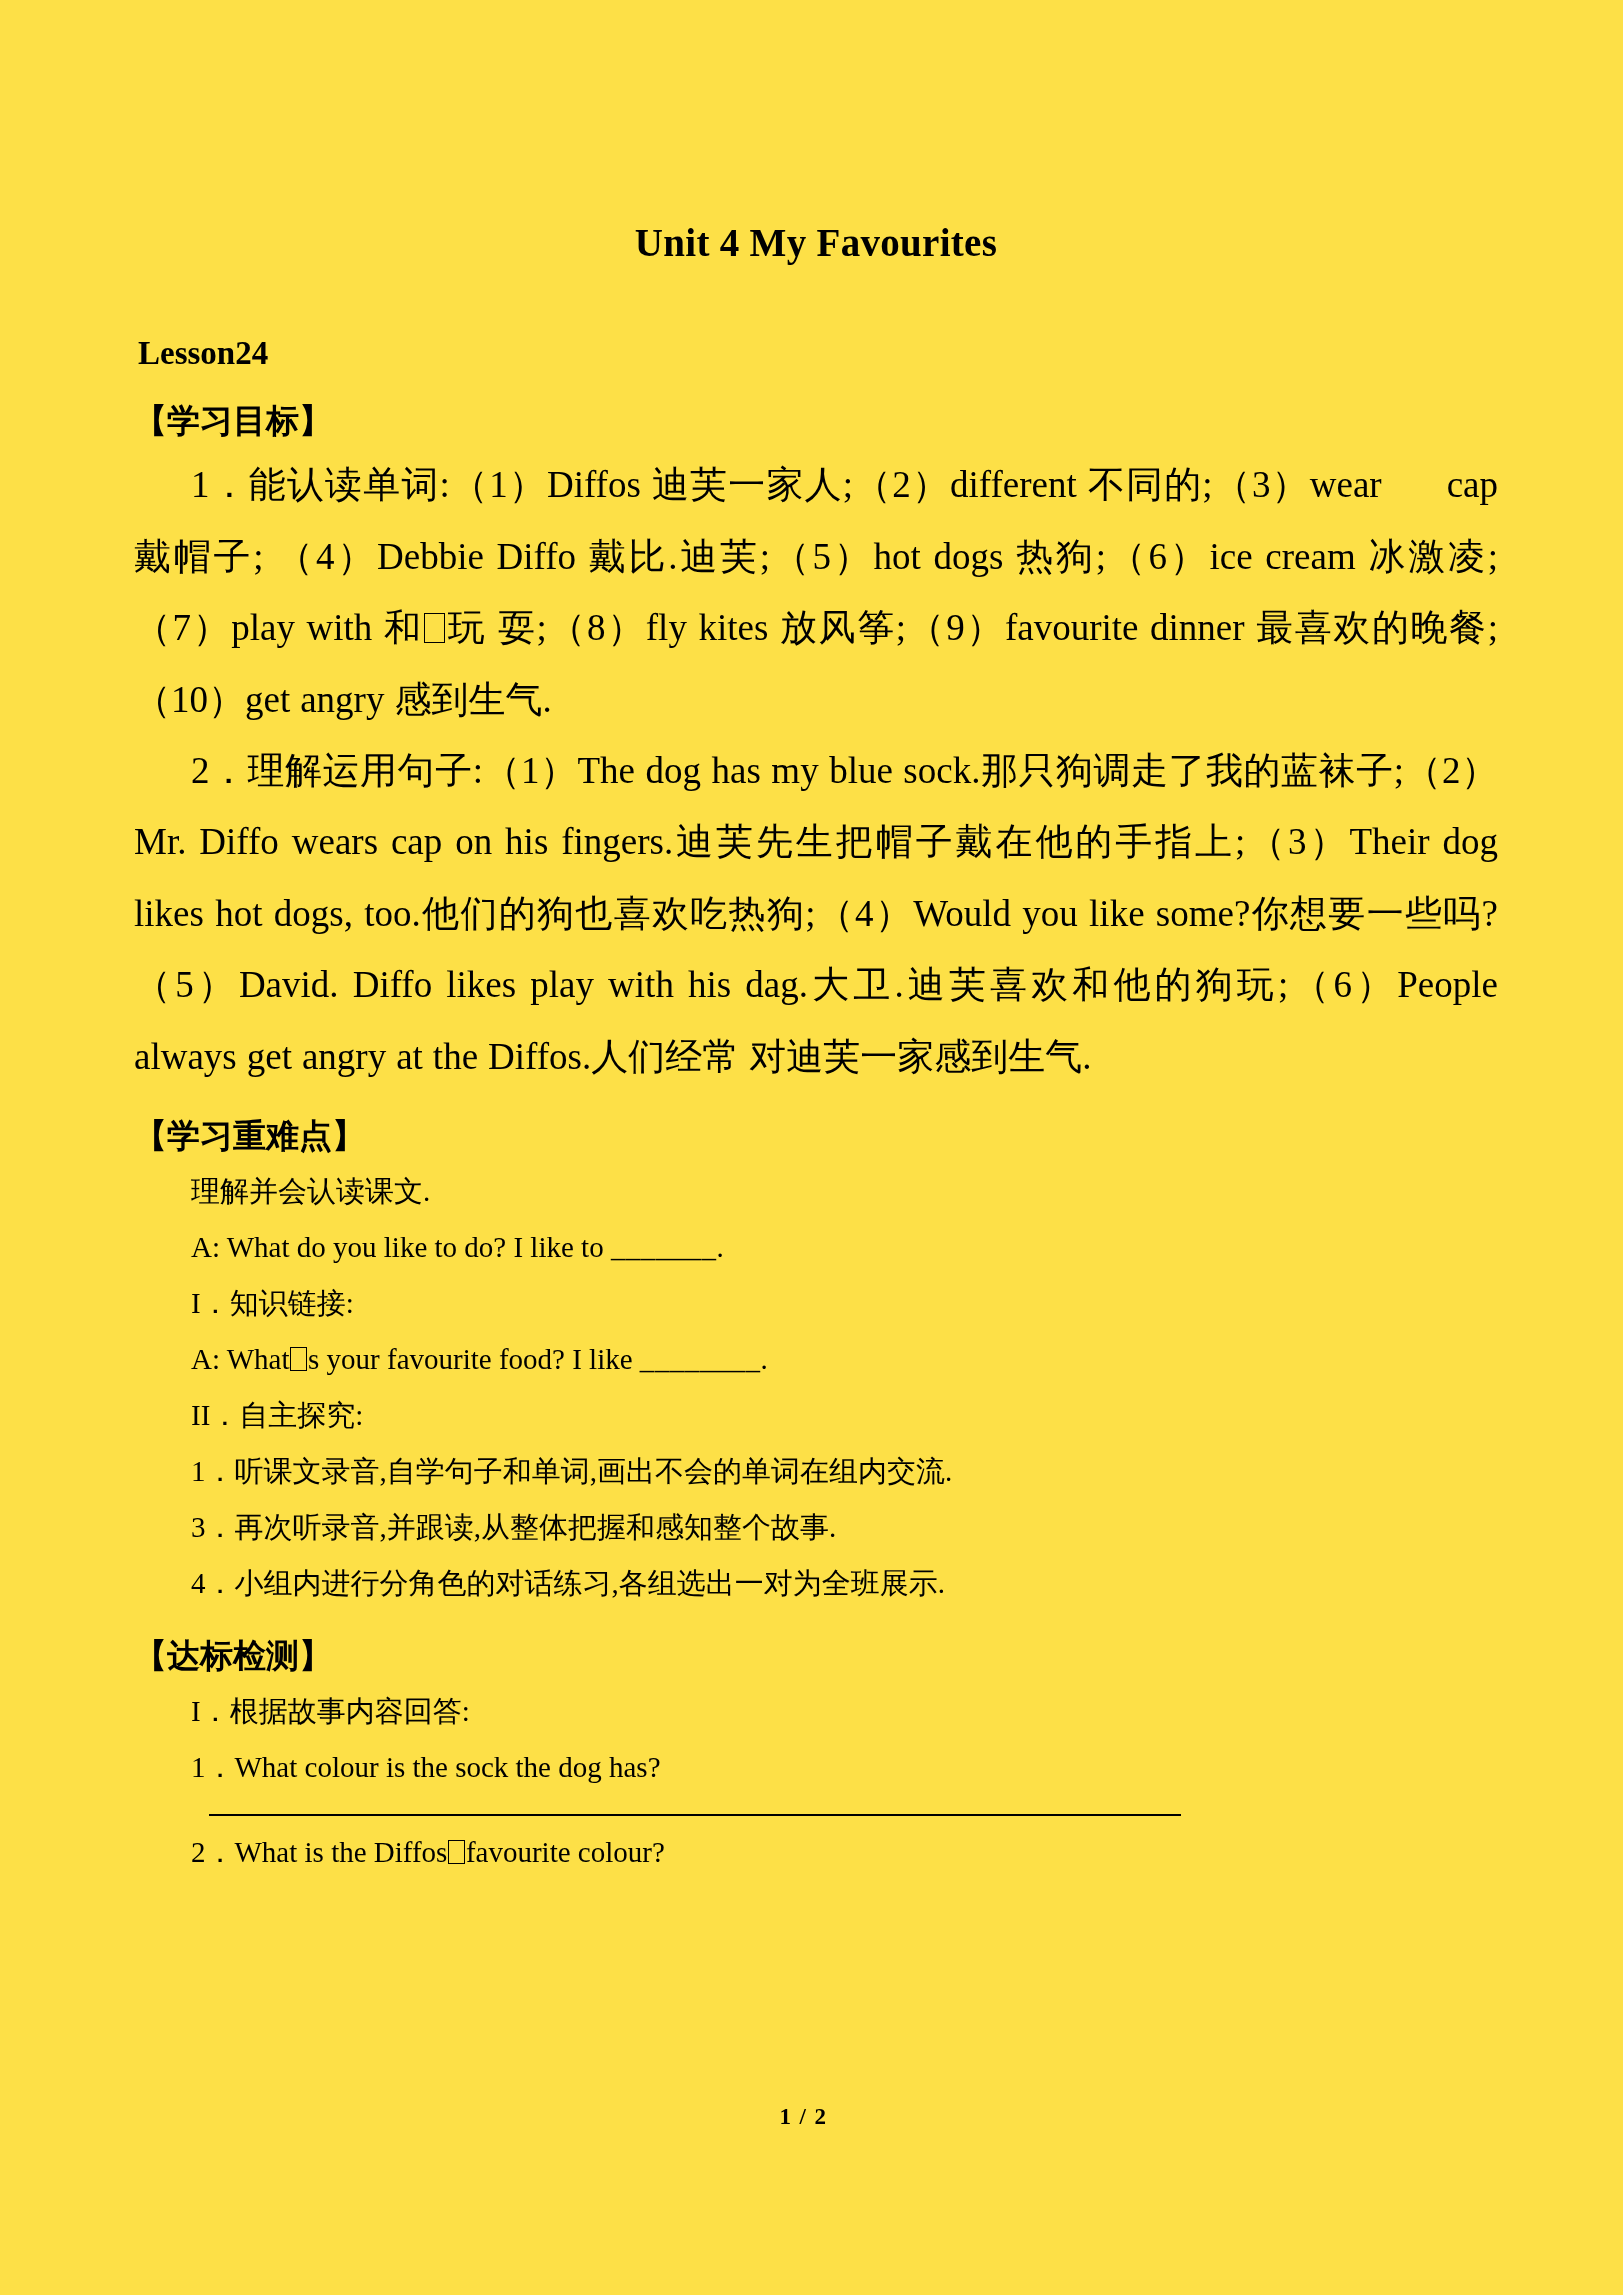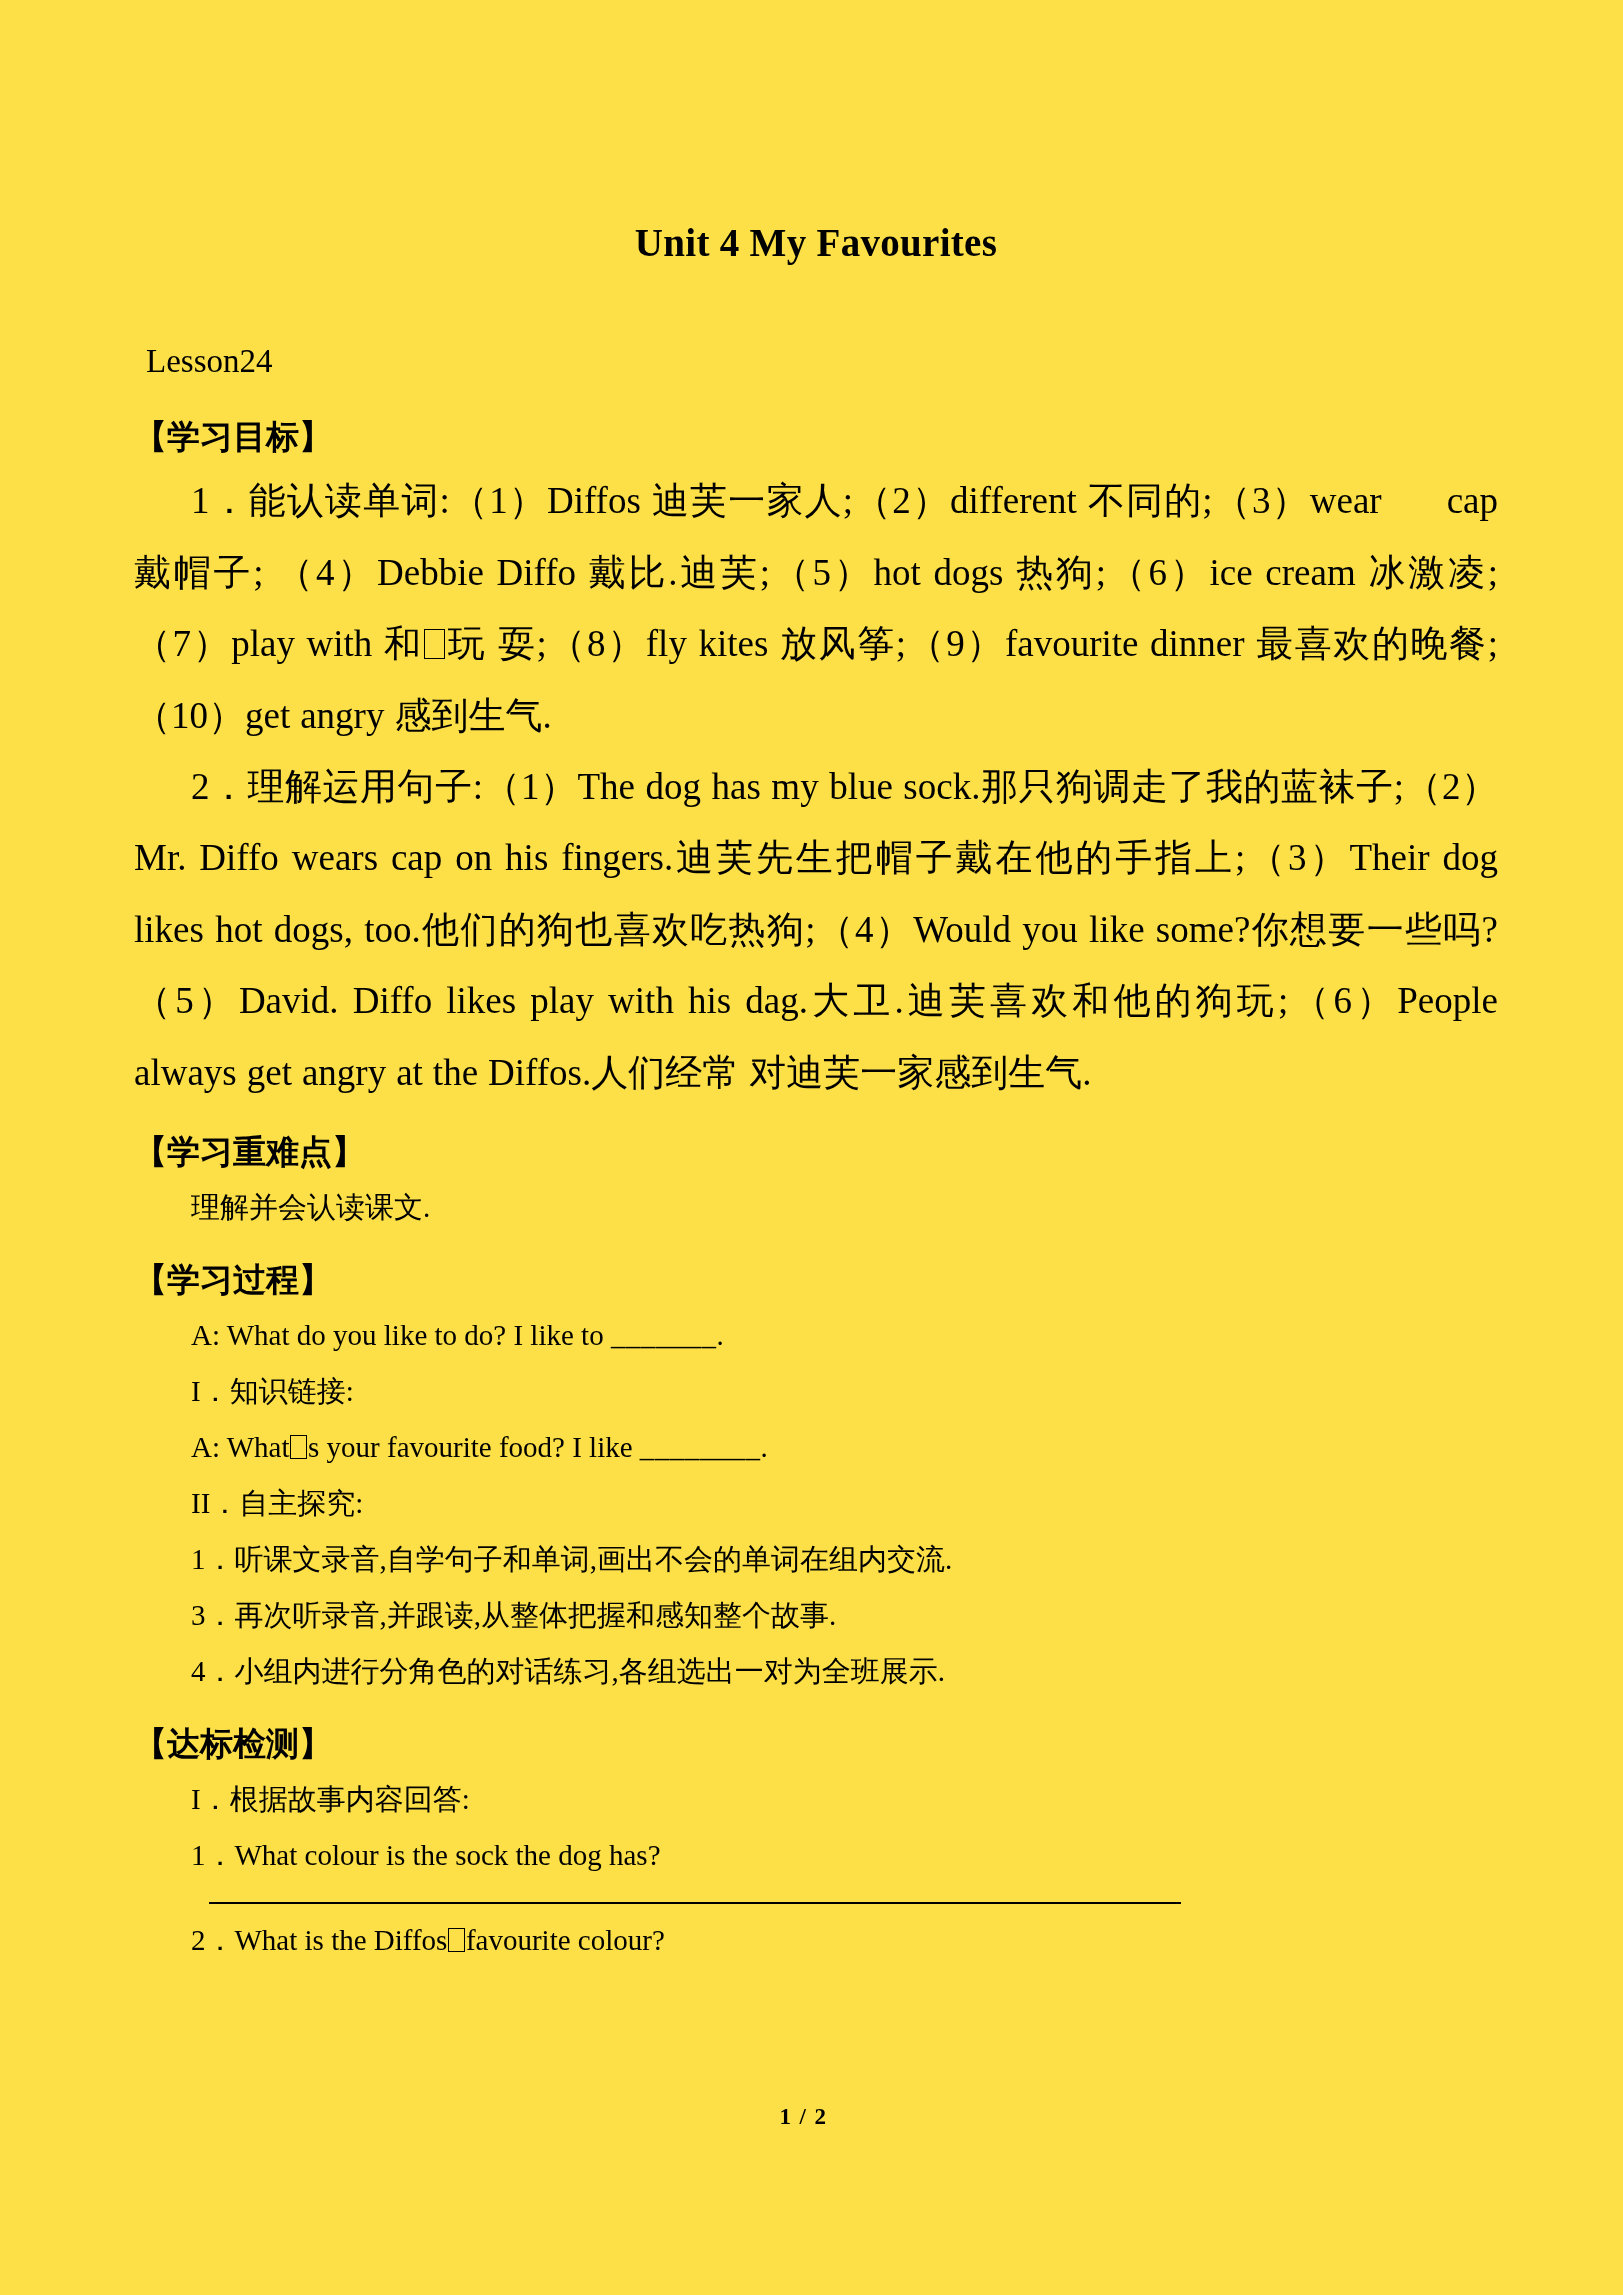--- a/index.html
+++ b/index.html
@@ -33,24 +33,24 @@
     font-weight: bold;
     font-size: 39px;
     line-height: 1.2;
     margin: 0;
     padding-top: 220px;
     letter-spacing: 0.3px;
   }
 
   
   .lesson-heading {
-    font-weight: normal;
+    font-weight: bold;
     font-size: 33px;
     line-height: 1.2;
-    margin: 12px;
+    margin: 4px;
     padding-top: 63px;
   }
 
   
   .section-heading {
     font-weight: bold;
     font-size: 33px;
     line-height: 1.25;
     margin: 0;
     padding-top: 24px;
@@ -136,21 +136,20 @@
 
     <p class="para"><span>2．理解运用句子:（1）The dog has my blue sock.那只狗调走了我的蓝袜子;（2）Mr.</span>
     <span>Diffo wears cap on his fingers.迪芙先生把帽子戴在他的手指上;（3）Their dog likes hot dogs,</span>
     <span>too.他们的狗也喜欢吃热狗;（4）Would you like some?你想要一些吗?（5）David. Diffo likes</span>
     <span>play with his dag.大卫.迪芙喜欢和他的狗玩;（6）People always get angry at the Diffos.人们经常</span>
     <span>对迪芙一家感到生气.</span></p>
 
     <h3 class="section-heading">【学习重难点】</h3>
     <p class="line">理解并会认读课文.</p>
 
-    <h3 class="section-heading">【学习过程】</h3>
 
     <p class="line"><span>A: What do you like to do? I like to </span><span class="fill">_______</span><span>.</span></p>
 
     <p class="line">I．知识链接:</p>
 
     <p class="line"><span>A: What</span><span class="box-glyph"></span><span>s your favourite food? I like </span><span class="fill">________</span><span>.</span></p>
 
     <p class="line">II．自主探究:</p>
 
     <p class="line">1．听课文录音,自学句子和单词,画出不会的单词在组内交流.</p>

